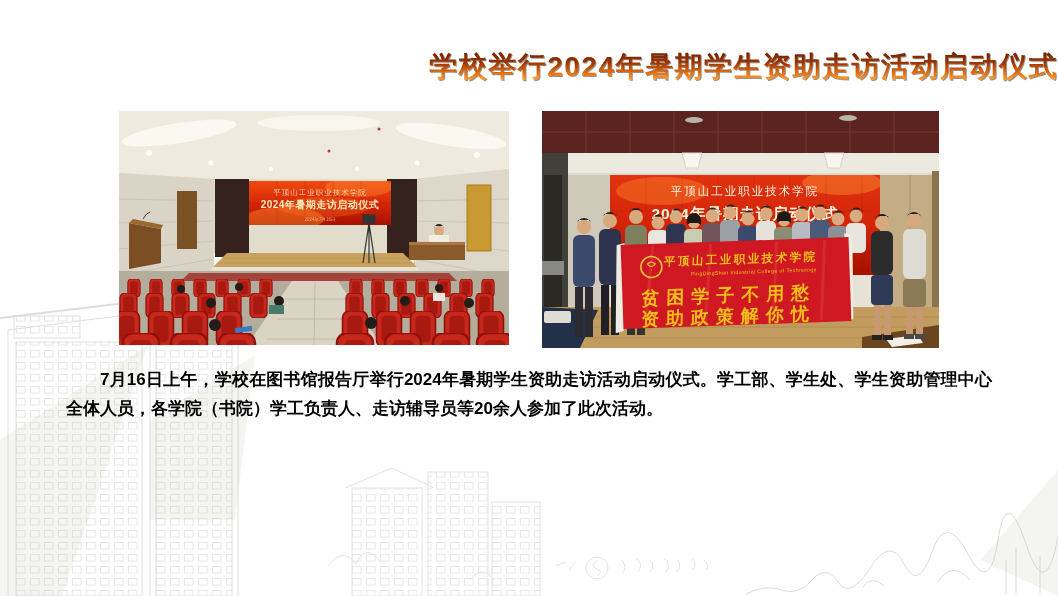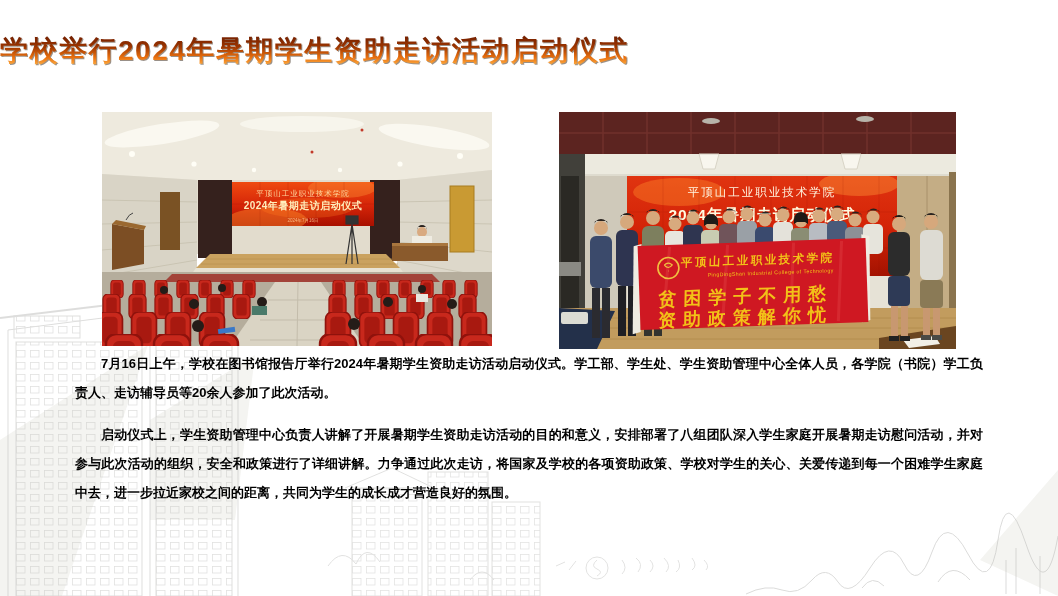--- a/index.html
+++ b/index.html
@@ -2,32 +2,32 @@
 <html><head>
 <meta charset="utf-8">
 <style>
   html,body{margin:0;padding:0;}
   body{
     width:1058px;height:596px;position:relative;overflow:hidden;
     background:#ffffff;font-family:"Liberation Sans","DejaVu Sans",sans-serif;
   }
   .watermark{position:absolute;left:0;top:0;z-index:0;pointer-events:none;}
   .content{position:relative;z-index:1;}
-  h1.title{margin:0;padding-top:34px;text-align:left;font-size:28px;font-weight:bold;letter-spacing:1.5px;line-height:34px;}
+  h1.title{margin:0;padding-top:50px;text-align:right;font-size:28px;font-weight:bold;letter-spacing:1.5px;line-height:34px;}
   h1.title .grad{
     background:linear-gradient(180deg,#6f1d00 0%,#9c3500 38%,#e86f0e 72%,#ffb347 100%);
     -webkit-background-clip:text;background-clip:text;color:transparent;
     filter:drop-shadow(1.6px 1.8px 0.6px rgba(135,125,115,0.85));
   }
   .photos-row{display:flex;justify-content:center;align-items:flex-start;gap:33px;margin-top:27px;height:238px;}
-  figure.photo{margin:17px;text-align:right;}
+  figure.photo{margin:0;text-align:right;}
   figure.photo svg{display:block;}
   .article{margin:16px 62px 0 62px;}
   .article p{
-    margin:13px;font-size:13px;line-height:29px;font-weight:bold;color:#000;
+    margin:4px;font-size:17px;line-height:29px;font-weight:bold;color:#000;
     text-align:justify;text-indent:2em;
     font-family:"Liberation Sans","DejaVu Sans",sans-serif;
   }
   svg text{font-family:"Liberation Sans","DejaVu Sans",sans-serif;}
 </style>
 </head>
 <body>
 
 <svg class="watermark" width="1058" height="596" viewBox="0 0 1058 596">
   <g fill="#f4f4f1" stroke="none">
@@ -424,16 +424,15 @@
           <text x="196" y="190" font-size="18" font-weight="bold" fill="#f2c118" text-anchor="middle" letter-spacing="7" transform="skewX(-3)">贫困学子不用愁</text>
           <text x="196" y="211" font-size="18" font-weight="bold" fill="#f2c118" text-anchor="middle" letter-spacing="7" transform="skewX(-3)">资助政策解你忧</text>
         </g>
       </svg>
     </figure>
 
   </div>
 
   <div class="article">
     <p>7月16日上午，学校在图书馆报告厅举行2024年暑期学生资助走访活动启动仪式。学工部、学生处、学生资助管理中心全体人员，各学院（书院）学工负责人、走访辅导员等20余人参加了此次活动。</p>
-    <p>启动仪式上，学生资助管理中心负责人讲解了开展暑期学生资助走访活动的目的和意义，安排部署了八组团队深入学生家庭开展暑期走访慰问活动，并对参与此次活动的组织，安全和政策进行了详细讲解。力争通过此次走访，将国家及学校的各项资助政策、学校对学生的关心、关爱传递到每一个困难学生家庭中去，进一步拉近家校之间的距离，共同为学生的成长成才营造良好的氛围。</p>
   </div>
 
 </div>
 
 </body></html>

